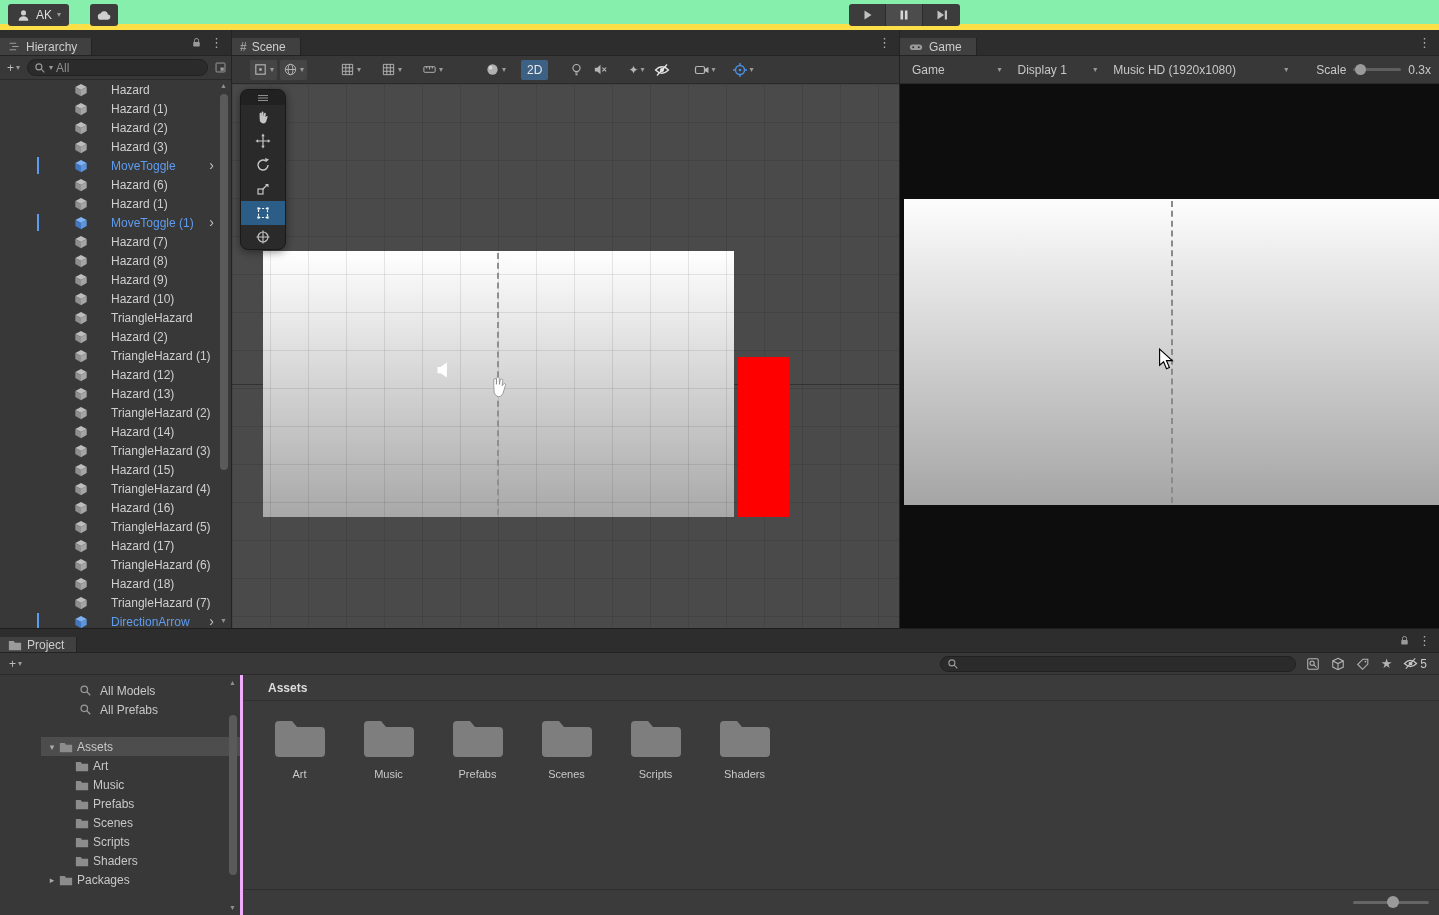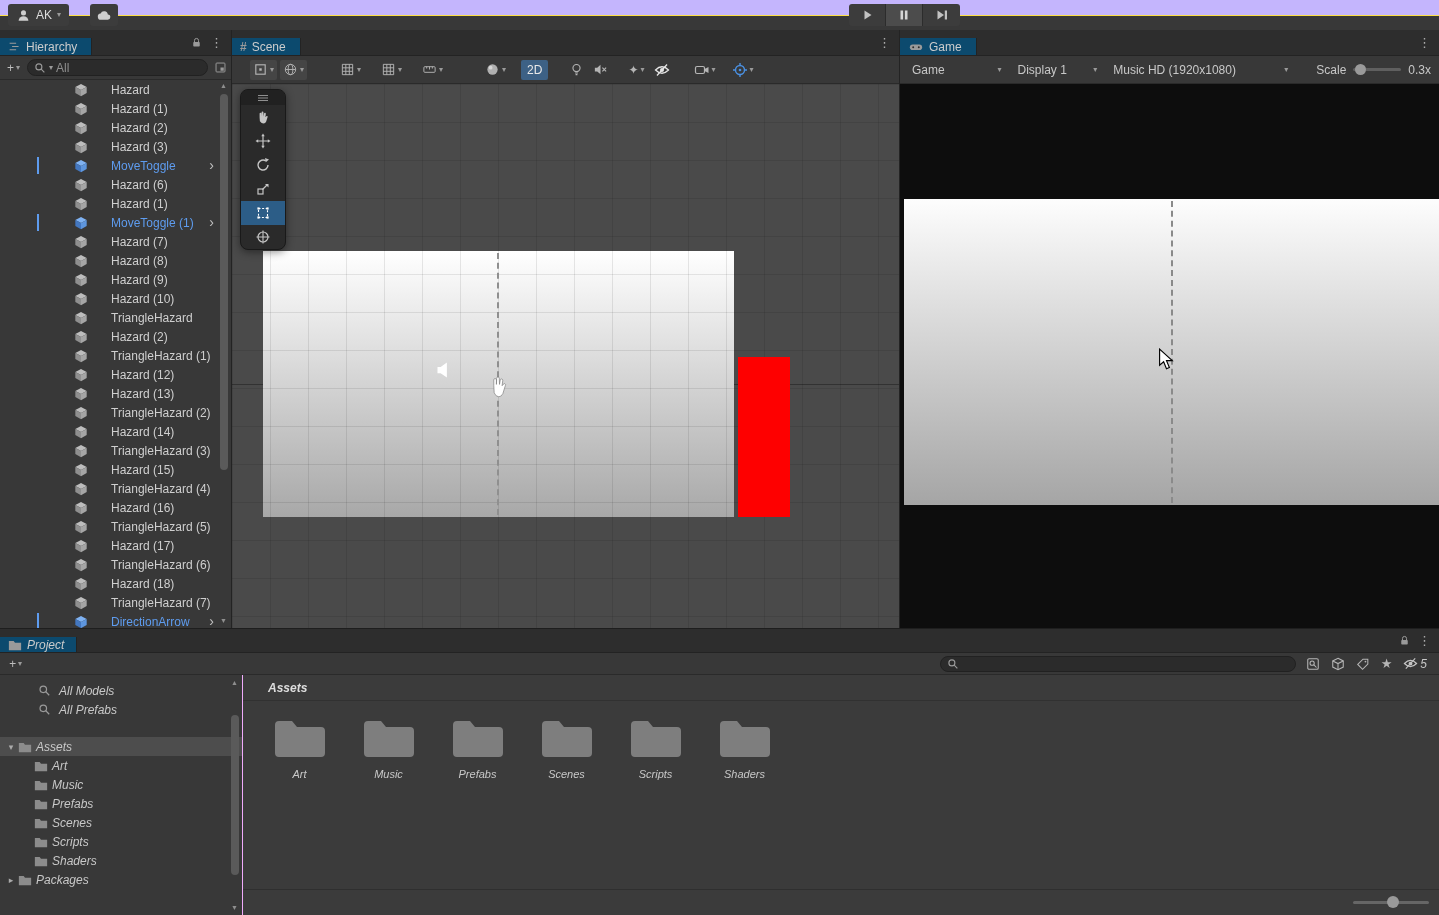--- a/index.html
+++ b/index.html
@@ -7,34 +7,34 @@
   body {
     position:relative; background:#383838; color:#c8c8c8;
     font-family:"Liberation Sans","DejaVu Sans",sans-serif; font-size:12px;
     -webkit-user-select:none; user-select:none;
   }
   svg { display:block; }
   .caret { font-size:8px; color:#9a9a9a; line-height:1; }
   .kebab { position:absolute; right:8px; top:5px; color:#aaa; font-size:13px; cursor:default; }
 
   
-  #topbar { position:absolute; left:0; top:0; width:1439px; height:16px; background:#c4b5fd; border-bottom:1px solid #fde047; }
+  #topbar { position:absolute; left:0; top:0; width:1439px; height:30px; background:#86efac; border-bottom:6px solid #fde047; }
   .acct { position:absolute; left:8px; top:4px; height:22px; background:#3c3c3c; border-radius:3px;
           display:flex; align-items:center; gap:5px; padding:0 8px; color:#ddd; }
   .cloudbtn { position:absolute; left:90px; top:4px; width:28px; height:22px; background:#3c3c3c; border-radius:3px;
           display:flex; align-items:center; justify-content:center; }
   .playgrp { position:absolute; left:849px; top:4px; display:flex; }
   .pbtn { width:37px; height:22px; background:#3c3c3c; display:flex; align-items:center; justify-content:center; border-right:1px solid #2c2c2c; }
   .pbtn:first-child { border-radius:3px 0 0 3px; }
   .pbtn:last-child  { border-radius:0 3px 3px 0; border-right:none; }
   .pbtn.mid { background:#4c4c4c; }
 
   
   .tabwell { position:absolute; left:0; right:0; top:0; height:26px; background:#2d2d2d; border-bottom:1px solid #232323; }
-  .tab { position:absolute; left:0; top:8px; bottom:0; background:#0c4a6e; display:flex; align-items:center; gap:5px;
+  .tab { position:absolute; left:0; top:8px; bottom:0; background:#404040; display:flex; align-items:center; gap:5px;
          padding:0 14px 0 8px; color:#cccccc; border-right:1px solid #232323; }
   .lockico { position:absolute; right:28px; top:6px; }
 
   
   #hierarchy { position:absolute; left:0; top:30px; width:232px; height:598px; background:#383838; border-right:1px solid #232323; }
   .htb { position:absolute; left:0; right:0; top:26px; height:24px; background:#383838; border-bottom:1px solid #2a2a2a;
          display:flex; align-items:center; padding:0 4px; }
   .tbtn { height:20px; display:flex; align-items:center; justify-content:center; gap:2px; padding:0 3px; border-radius:2px; color:#bdbdbd; }
   .tbtn.raised { background:#454545; }
   .searchfield { flex:1; margin:0 6px 0 4px; height:17px; background:#2b2b2b; border:1px solid #212121; border-radius:9px;
@@ -83,30 +83,30 @@
   .gdd { height:20px; display:flex; align-items:center; justify-content:space-between; padding:0 4px; color:#c8c8c8; }
   .scalegrp { display:flex; align-items:center; gap:7px; margin-left:16px; color:#c8c8c8; }
   .gslider { position:relative; width:48px; height:3px; background:#5f5f5f; border-radius:2px; }
   .gknob { position:absolute; left:2px; top:-4px; width:11px; height:11px; border-radius:50%; background:#9a9a9a; }
   #game .viewport { position:absolute; left:0; right:0; top:54px; bottom:0; background:#0d0d0d; overflow:hidden; }
   .gstrip { position:absolute; left:4px; right:0; top:115px; height:306px; background:linear-gradient(#fdfdfd,#a5a5a5); }
   .gdash { position:absolute; left:271px; top:117px; height:302px; width:0; border-left:2px dashed #8a8a8a; }
   .cursor-arrow { position:absolute; left:258px; top:264px; }
 
   
-  #project { position:absolute; left:0; top:628px; width:1439px; height:287px; background:#383838; border-top:1px solid #1e1e1e;font-style:italic; }
+  #project { position:absolute; left:0; top:628px; width:1439px; height:287px; background:#383838; border-top:1px solid #1e1e1e; }
   #project .tabwell { height:24px; }
   #project .tab { padding-right:12px; }
   .ptb { position:absolute; left:0; right:0; top:24px; height:22px; background:#383838; border-bottom:1px solid #2a2a2a;
          display:flex; align-items:center; padding:0 6px; }
   .psearch { margin-left:auto; width:356px; height:16px; background:#2b2b2b; border:1px solid #212121; border-radius:8px;
              display:flex; align-items:center; padding:0 6px; gap:4px; }
   .ptbicons { display:flex; align-items:center; gap:11px; margin:0 6px 0 10px; }
   .eyecount { display:flex; align-items:center; gap:2px; color:#c8c8c8; }
-  .lpane { position:absolute; left:0; top:46px; width:243px; bottom:0; background:#383838; border-right:1px solid #f0abfc; overflow:hidden; }
+  .lpane { position:absolute; left:0; top:46px; width:243px; bottom:0; background:#383838; border-right:3px solid #f0abfc; overflow:hidden;padding-left:41px; }
   .lp-scroll { position:absolute; right:1px; top:2px; bottom:2px; width:11px; }
   .lpane .sthumb { top:38px; height:160px; }
   .prow { height:19px; display:flex; align-items:center; color:#c8c8c8; white-space:nowrap; }
   .prow.fav { padding-left:38px; gap:4px; }
   .prow.root { padding-left:4px; }
   .prow.child { padding-left:34px; }
   .prow .texp { width:14px; text-align:center; font-size:9px; color:#aaa; }
   .prow svg { margin-right:4px; flex:none; }
   .prow.sel { background:#4d4d4d; }
   .favblock { margin-top:6px; }

